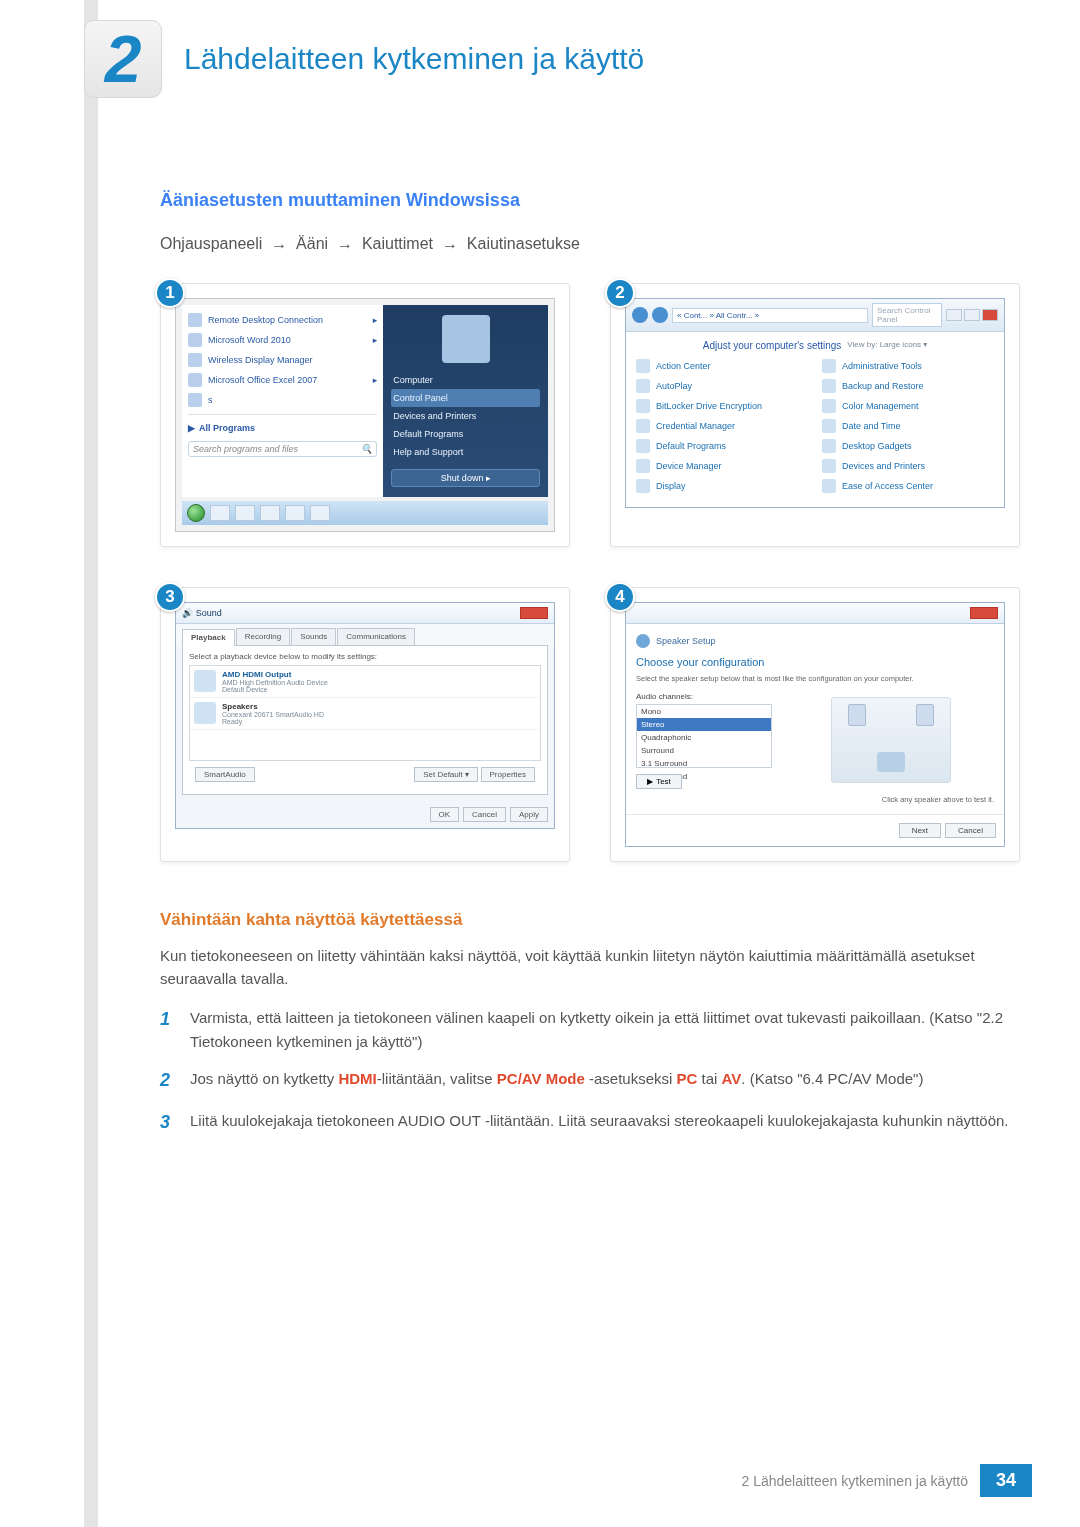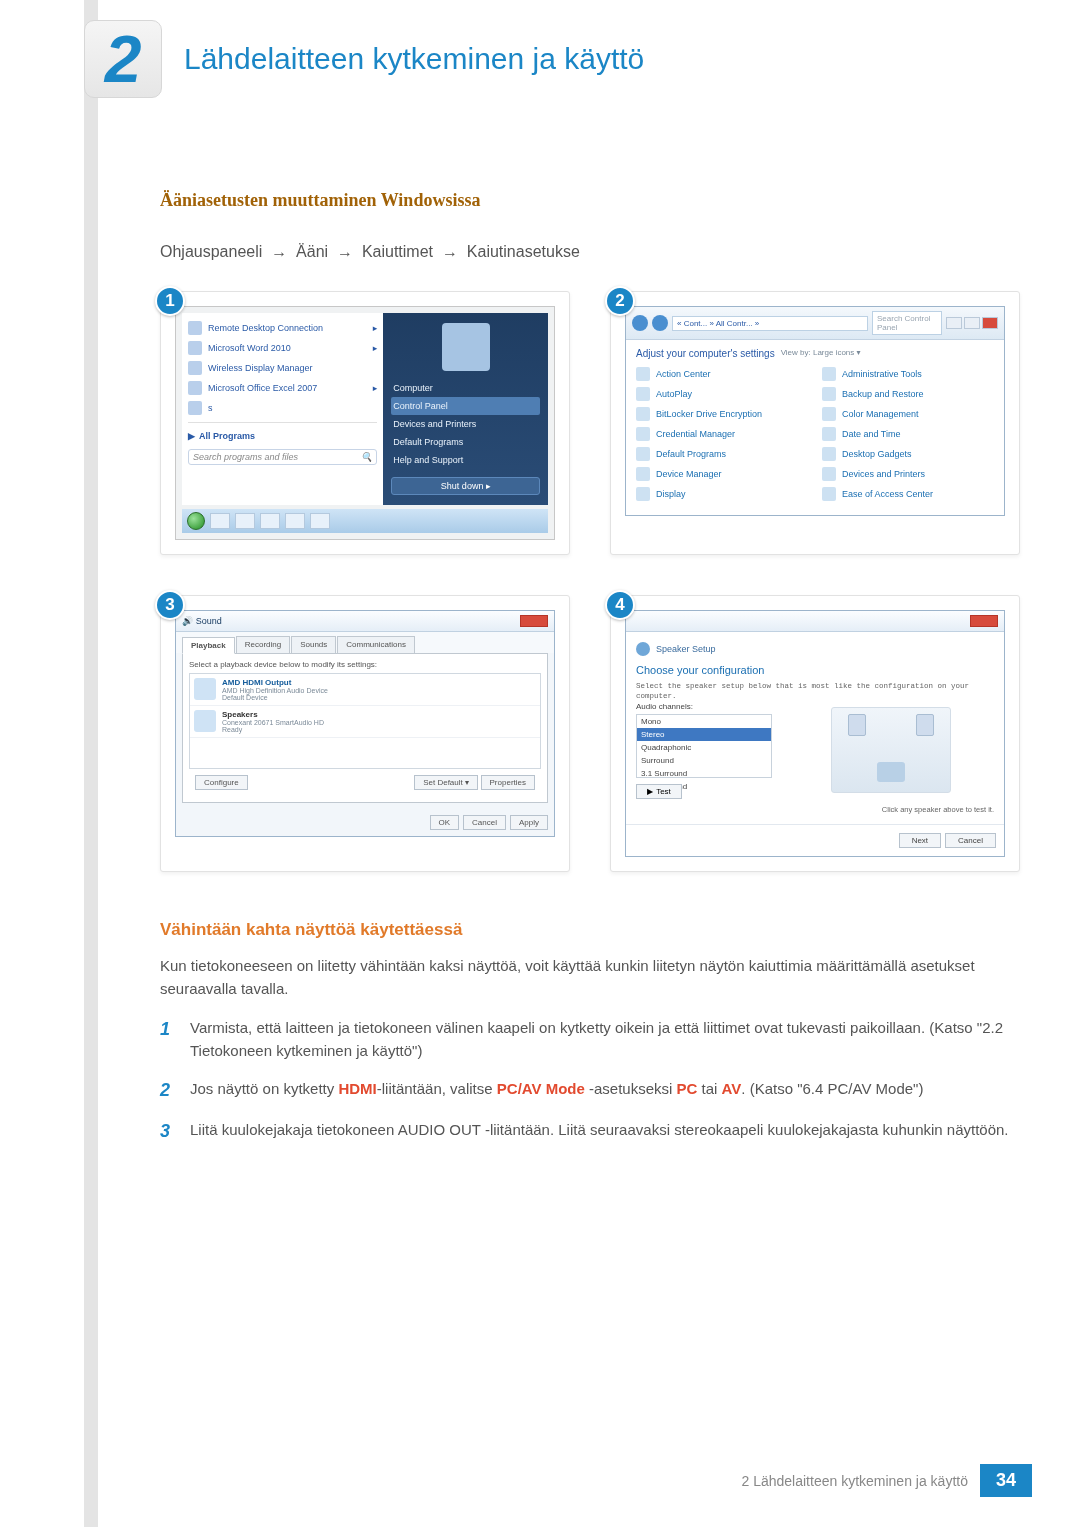--- a/index.html
+++ b/index.html
@@ -45,25 +45,24 @@
     font-size: 30px;
     color: #1b86c6;
   }
   .content {
     position: absolute;
     top: 190px;
     left: 160px;
     width: 860px;
   }
   .section-title {
-    color: #a16207;
+    color: #3b82f6;
     font-size: 18px;
     font-weight: bold;
-    margin-bottom: 32px;
-    font-family: Liberation Serif, serif;
+    margin-bottom: 24px;
   }
   .breadcrumb {
     font-size: 16px;
     color: #555;
     margin-bottom: 30px;
   }
   .screenshots-grid {
     display: grid;
     grid-template-columns: 1fr 1fr;
     gap: 40px 40px;
@@ -210,21 +209,21 @@
   .shot2-titlebar .winctl { display:flex; gap:2px; }
   .shot2-titlebar .winctl span {
     width:16px;height:12px;background:#e9eff6;border:1px solid #bac9d9;display:inline-block;
   }
   .shot2-titlebar .winctl span.close { background:#d74b3c; }
   .shot2-body {
     background:#fff;
     padding:8px 10px 14px;
   }
   .shot2-body .cp-head {
-    display:flex; justify-content:flex-start; margin-bottom:8px;
+    display:flex; justify-content:center; margin-bottom:8px;
   }
   .shot2-body .cp-head .adj { color:#2a5aa7; font-size:10px; }
   .shot2-body .cp-head .view { color:#7a8a99; font-size:8px;margin-left:6px; }
   .cp-grid {
     display:grid;
     grid-template-columns:1fr 1fr;
     gap:6px 14px;
   }
   .cp-item {
     display:flex;align-items:center;gap:6px;
@@ -309,21 +308,21 @@
     display:flex; justify-content:flex-end;
   }
   .shot4-title .close4 { width:28px;height:12px;background:#d74b3c;border:1px solid #b53528; }
   .shot4-body { padding:10px; }
   .shot4-crumb {
     display:flex;align-items:center;gap:6px;
     color:#3b6c9e;font-size:9px;margin-bottom:8px;
   }
   .shot4-crumb .orb2 { width:14px;height:14px;border-radius:50%;background:#6fa7d8; }
   .shot4-h { color:#1b6fb2;font-size:11px;margin-bottom:6px; }
-  .shot4-sub { color:#666;font-size:7.5px;line-height:1.3;font-family:Liberation Mono, monospace; }
+  .shot4-sub { color:#666;font-size:7.5px;margin-bottom:8px;line-height:1.3; }
   .shot4-cols { display:flex; gap:16px; }
   .shot4-left { width:38%; }
   .shot4-right { flex:1;display:flex;align-items:center;justify-content:center;position:relative; }
   .shot4-lbl { color:#444;font-size:8px;margin-bottom:3px; }
   .shot4-list {
     border:1px solid #c8d2dc; height:64px; font-size:8px;
   }
   .shot4-list div { padding:2px 4px; color:#444; }
   .shot4-list div.sel { background:#3e78c2;color:#fff; }
   .shot4-test {
@@ -592,21 +591,21 @@
             <div class="shot3-dev">
               <div class="dv-ic"></div>
               <div>
                 <div class="dv-t">Speakers</div>
                 <div class="dv-s">Conexant 20671 SmartAudio HD</div>
                 <div class="dv-r">Ready</div>
               </div>
             </div>
           </div>
           <div class="shot3-btns">
-            <div class="l"><button>Configure</button></div>
+            <div class="l"><button>SmartAudio</button></div>
             <div class="r">
               <button>Set Default ▾</button>
               <button>Properties</button>
             </div>
           </div>
         </div>
         <div class="shot3-foot">
           <button>OK</button>
           <button>Cancel</button>
           <button>Apply</button>

